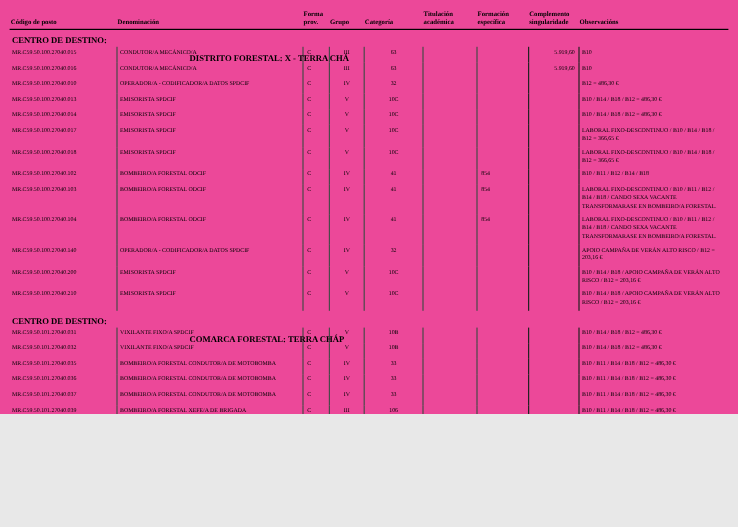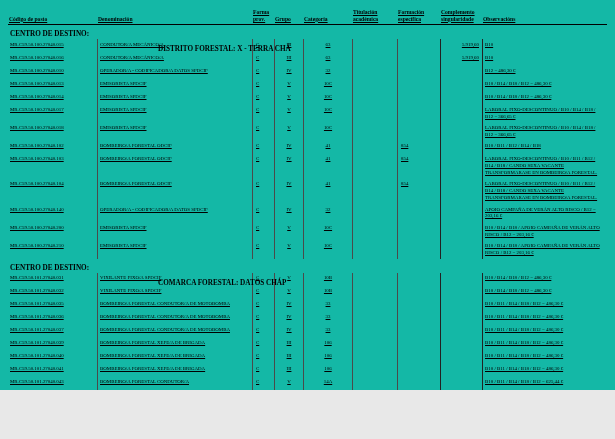--- a/index.html
+++ b/index.html
@@ -1,25 +1,24 @@
 <!DOCTYPE html>
 <html><head>
 <meta charset="utf-8">
 <style>
   html,body{margin:0;padding:0;background:#e8e8e8;}
   .page{
     position:relative;
-    width:615px;height:390px;
-    background:#14b8a6;
+    width:615px;height:345px;
+    background:#ec4899;
     font-family:"Liberation Serif", serif;
     color:#000;
     overflow:hidden;
     box-sizing:border-box;
     padding:9px 8px 0 8px;
-    text-decoration:underline;
   }
   .thead{
     display:grid;
     grid-template-columns:89px 155px 22px 29px 49px 45px 43px 42px 1fr;
     align-items:end;
     border-bottom:1px solid #000;
     padding-bottom:2px;
   }
   .th{
     font-weight:bold;
@@ -222,21 +221,21 @@
         <div class="cell c-forma">C</div>
         <div class="cell c-grupo">V</div>
         <div class="cell c-categoria">10C</div>
         <div class="cell c-titulacion"></div>
         <div class="cell c-formacion"></div>
         <div class="cell c-complemento"></div>
         <div class="cell c-observacions">B10 / B14 / B18 / APOIO CAMPAÑA DE VERÁN ALTO RISCO / B12 = 203,16 €</div>
       </div>
       <div class="section-title">
         <span class="sec-label">CENTRO DE DESTINO:</span>
-        <span class="sec-name">COMARCA FORESTAL: DATOS CHÁP</span>
+        <span class="sec-name">COMARCA FORESTAL: TERRA CHÁP</span>
       </div>
       <div class="row">
         <div class="cell c-codigo">MR.C59.50.101.27040.031</div>
         <div class="cell c-denominacion">VIXILANTE FIXO/A SPDCIF</div>
         <div class="cell c-forma">C</div>
         <div class="cell c-grupo">V</div>
         <div class="cell c-categoria">10B</div>
         <div class="cell c-titulacion"></div>
         <div class="cell c-formacion"></div>
         <div class="cell c-complemento"></div>

